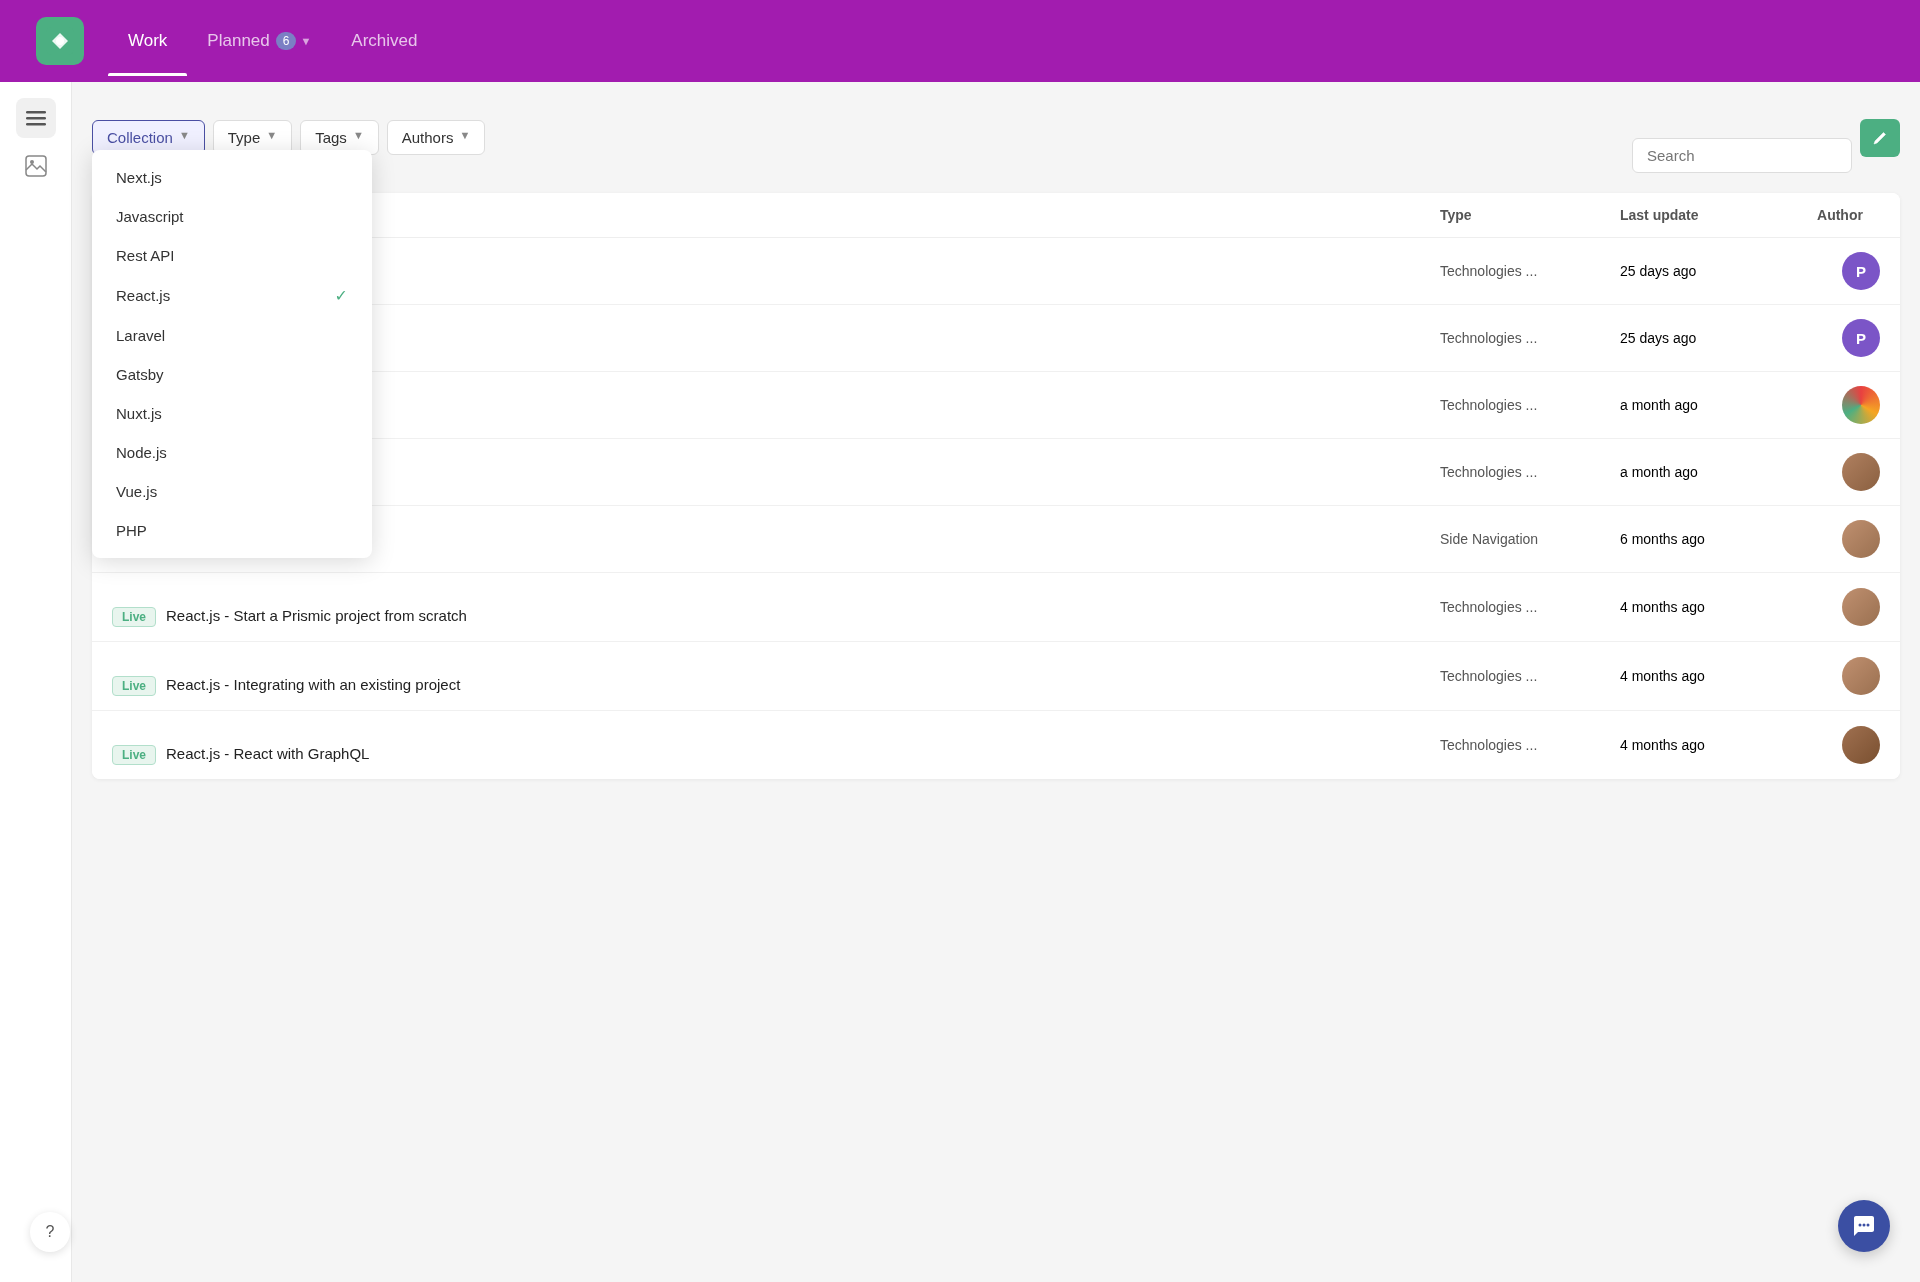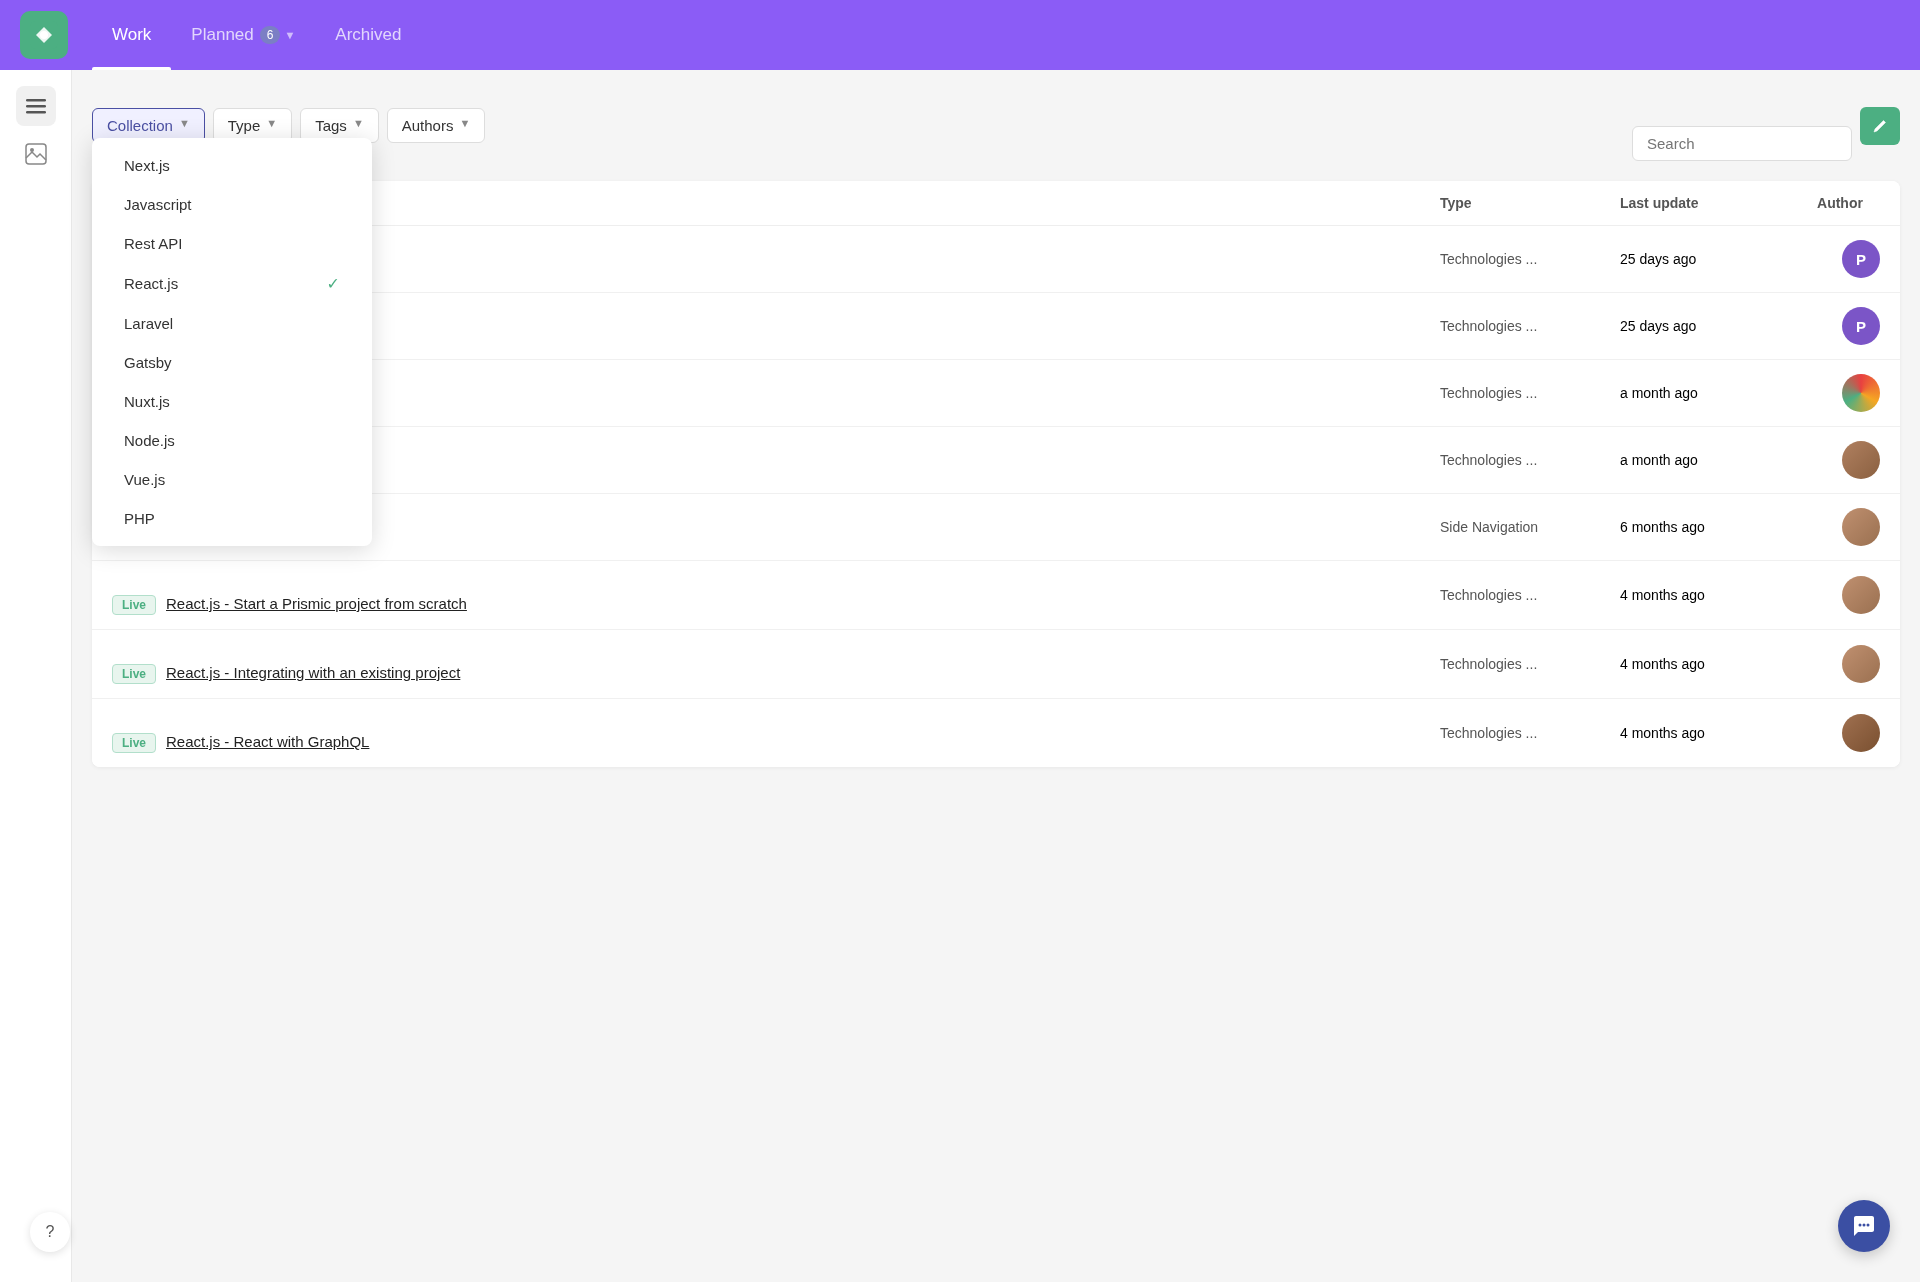--- a/index.html
+++ b/index.html
@@ -1,24 +1,24 @@
 <!DOCTYPE html>
 <html><head>
   <meta charset="utf-8">
   <style>
     * { box-sizing: border-box; margin: 0; padding: 0; }
     body { font-family: -apple-system, BlinkMacSystemFont, 'Segoe UI', sans-serif; background: #f5f5f5; height: 1282px; overflow: hidden; }
 
     
     .top-nav {
-      background: #8b5cf6;
-      height: 70px;
-      display: flex;
-      align-items: center;
-      padding: 0 20px;
+      background: #a21caf;
+      height: 82px;
+      display: flex;
+      align-items: center;
+      padding: 0 36px;
       gap: 0;
     }
     .app-logo {
       width: 48px;
       height: 48px;
       background: #4caf82;
       border-radius: 10px;
       display: flex; align-items: center; justify-content: center;
       margin-right: 24px;
     }
@@ -145,21 +145,21 @@
     
     .dropdown-overlay {
       position: absolute;
       top: 68px;
       left: 20px;
       width: 280px;
       background: #fff;
       border-radius: 8px;
       box-shadow: 0 4px 24px rgba(0,0,0,0.15);
       z-index: 100;
-      padding: 8px 12px;
+      padding: 8px 4px;
     }
     .dropdown-item {
       padding: 11px 20px;
       font-size: 15px;
       color: #333;
       cursor: pointer;
       display: flex;
       align-items: center;
       justify-content: space-between;
     }
@@ -191,21 +191,20 @@
       padding: 14px 20px;
       border-bottom: 1px solid #f0f0f0;
       align-items: center;
       background: #fff;
     }
     .table-row:last-child { border-bottom: none; }
     .row-title {
       font-size: 15px;
       color: #222;
       font-weight: 500;
-      text-decoration: underline;
     }
     .row-type {
       font-size: 14px;
       color: #555;
     }
     .row-date {
       font-size: 14px;
       color: #000000;
     }
     .avatar {

